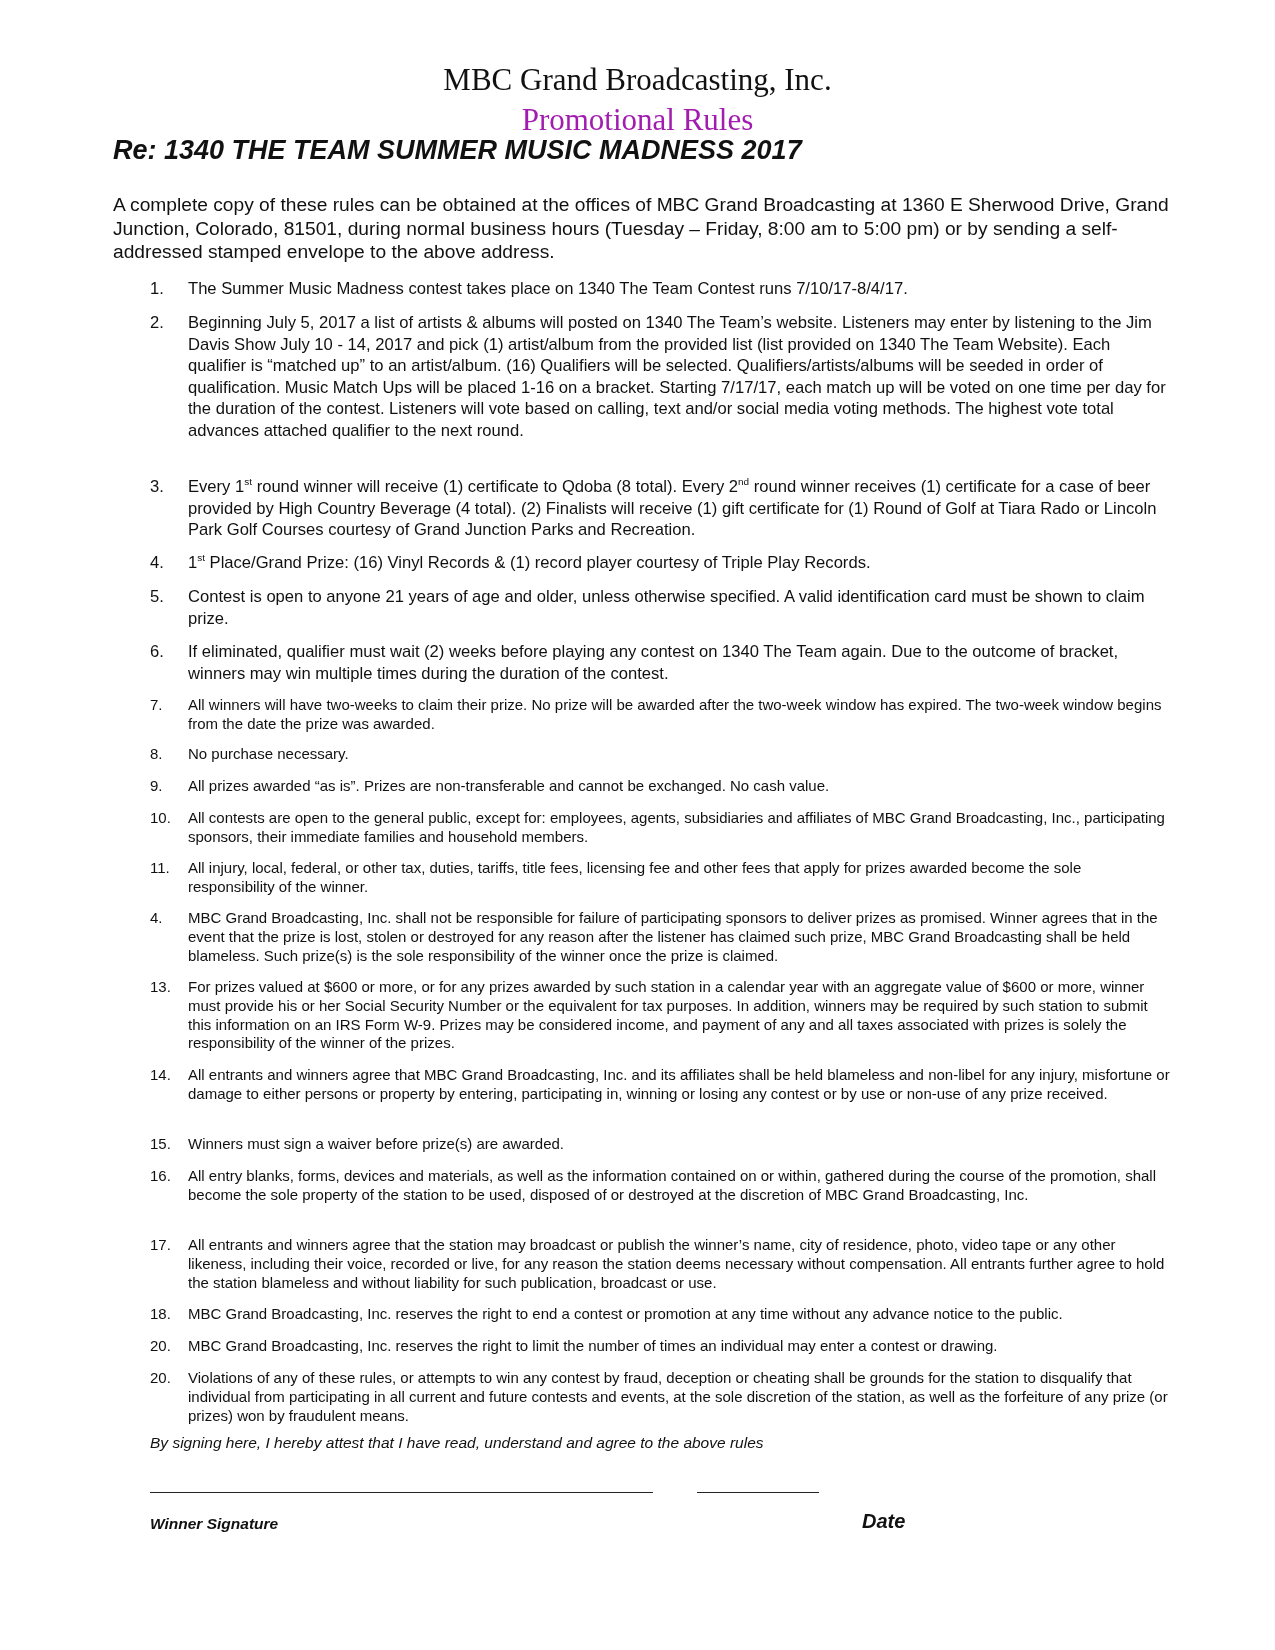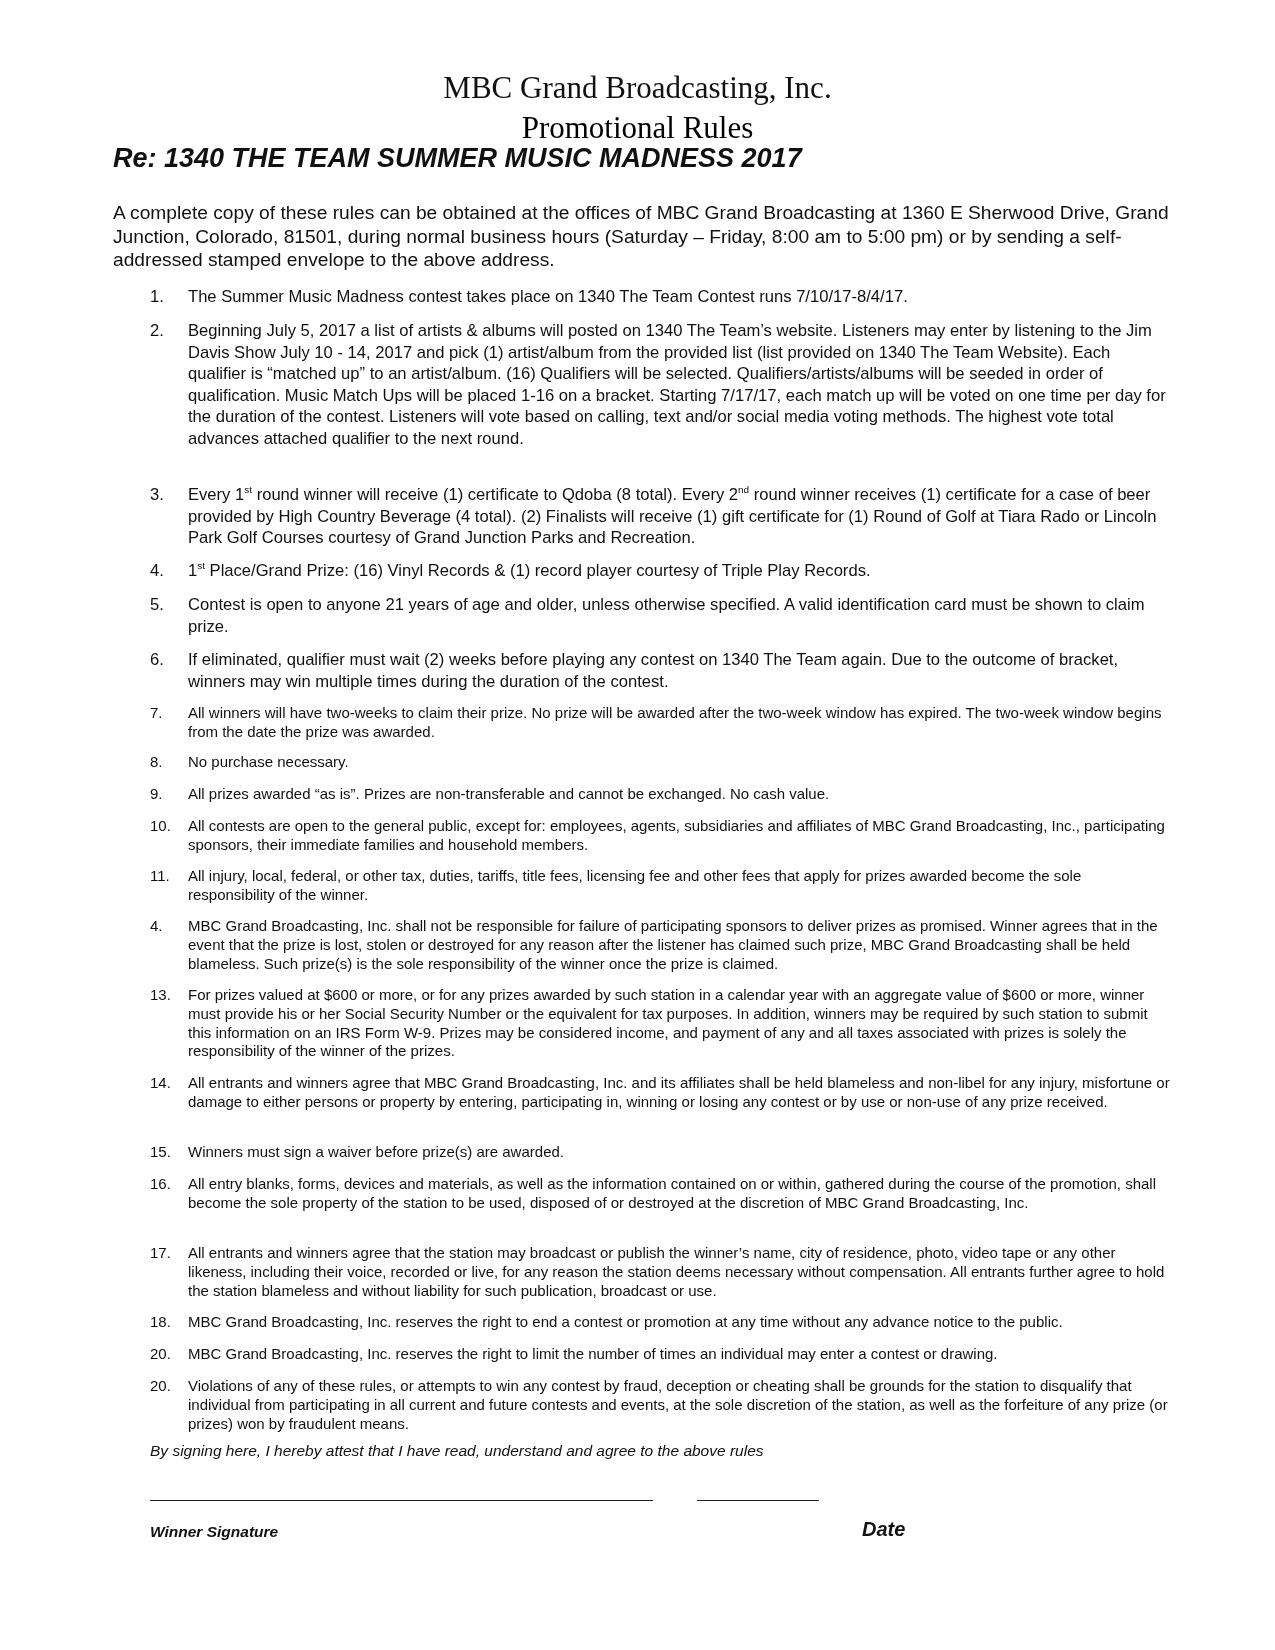--- a/index.html
+++ b/index.html
@@ -1,21 +1,21 @@
 <!DOCTYPE html>
 <html><head>
 <meta charset="utf-8">
 <style>
   html, body { margin: 0; padding: 0; background: #ffffff; }
   body { width: 1275px; height: 1650px; position: relative; overflow: hidden; color: #111; }
-  .page { position: absolute; left: 0; top: 8px; width: 1275px; height: 1454px; }
+  .page { position: absolute; left: 0; top: 0; width: 1275px; height: 1454px; }
   .company { position: absolute; left: 0; width: 1275px; text-align: center; top: 62px;
     font-family: "Liberation Serif", serif; font-size: 31px; line-height: 36px; color: #111; }
   .subtitle { position: absolute; left: 0; width: 1275px; text-align: center; top: 102px;
-    font-family: "Liberation Serif", serif; font-size: 31px; line-height: 36px; color: #000000; }
+    font-family: "Liberation Serif", serif; font-size: 31px; line-height: 36px; color: #a21caf; }
   .re-line { position: absolute; left: 113px; top: 136px;
     font-family: "Liberation Sans", sans-serif; font-size: 27px; font-weight: bold; font-style: italic; line-height: 28px; }
   .intro { position: absolute; left: 113px; top: 193px; width: 1060px;
     font-family: "Liberation Sans", sans-serif; font-size: 19.2px; line-height: 23.5px; }
   .rules { position: absolute; left: 0; top: 0; width: 1275px; }
   .rule { position: absolute; left: 140px; width: 1030px; font-family: "Liberation Sans", sans-serif; color: #111; }
   .rule .num { position: absolute; left: 0; top: 0; width: 40px; text-align: left; }
   .rule .txt { margin-left: 48px; display: block; }
   .big { font-size: 16.6px; line-height: 21.5px; }
   .small { font-size: 15px; line-height: 18.8px; }
@@ -32,21 +32,21 @@
   .date-label { position: absolute; left: 862px; top: 1510px;
     font-family: "Liberation Sans", sans-serif; font-size: 20px; font-weight: bold; font-style: italic; }
 </style>
 </head>
 <body>
 
 <div class="page">
   <div class="company">MBC Grand Broadcasting, Inc.</div>
   <div class="subtitle">Promotional Rules</div>
   <div class="re-line">Re: 1340 THE TEAM SUMMER MUSIC MADNESS 2017</div>
-  <div class="intro">A complete copy of these rules can be obtained at the offices of MBC Grand Broadcasting at 1360 E Sherwood Drive, Grand Junction, Colorado, 81501, during normal business hours (Saturday – Friday, 8:00 am to 5:00 pm) or by sending a self-addressed stamped envelope to the above address.</div>
+  <div class="intro">A complete copy of these rules can be obtained at the offices of MBC Grand Broadcasting at 1360 E Sherwood Drive, Grand Junction, Colorado, 81501, during normal business hours (Tuesday – Friday, 8:00 am to 5:00 pm) or by sending a self-addressed stamped envelope to the above address.</div>
 
   <div class="rules">
     <div class="rule big" style="top:278px;">
       <span class="num">1.</span>
       <span class="txt">The Summer Music Madness contest takes place on 1340 The Team Contest runs 7/10/17-8/4/17.</span>
     </div>
     <div class="rule big" style="top:312px;">
       <span class="num">2.</span>
       <span class="txt">Beginning July 5, 2017 a list of artists &amp; albums will posted on 1340 The Team’s website. Listeners may enter by listening to the Jim Davis Show July 10 - 14, 2017 and pick (1) artist/album from the provided list (list provided on 1340 The Team Website). Each qualifier is “matched up” to an artist/album. (16) Qualifiers will be selected. Qualifiers/artists/albums will be seeded in order of qualification. Music Match Ups will be placed 1-16 on a bracket. Starting 7/17/17, each match up will be voted on one time per day for the duration of the contest. Listeners will vote based on calling, text and/or social media voting methods. The highest vote total advances attached qualifier to the next round.</span>
     </div>

